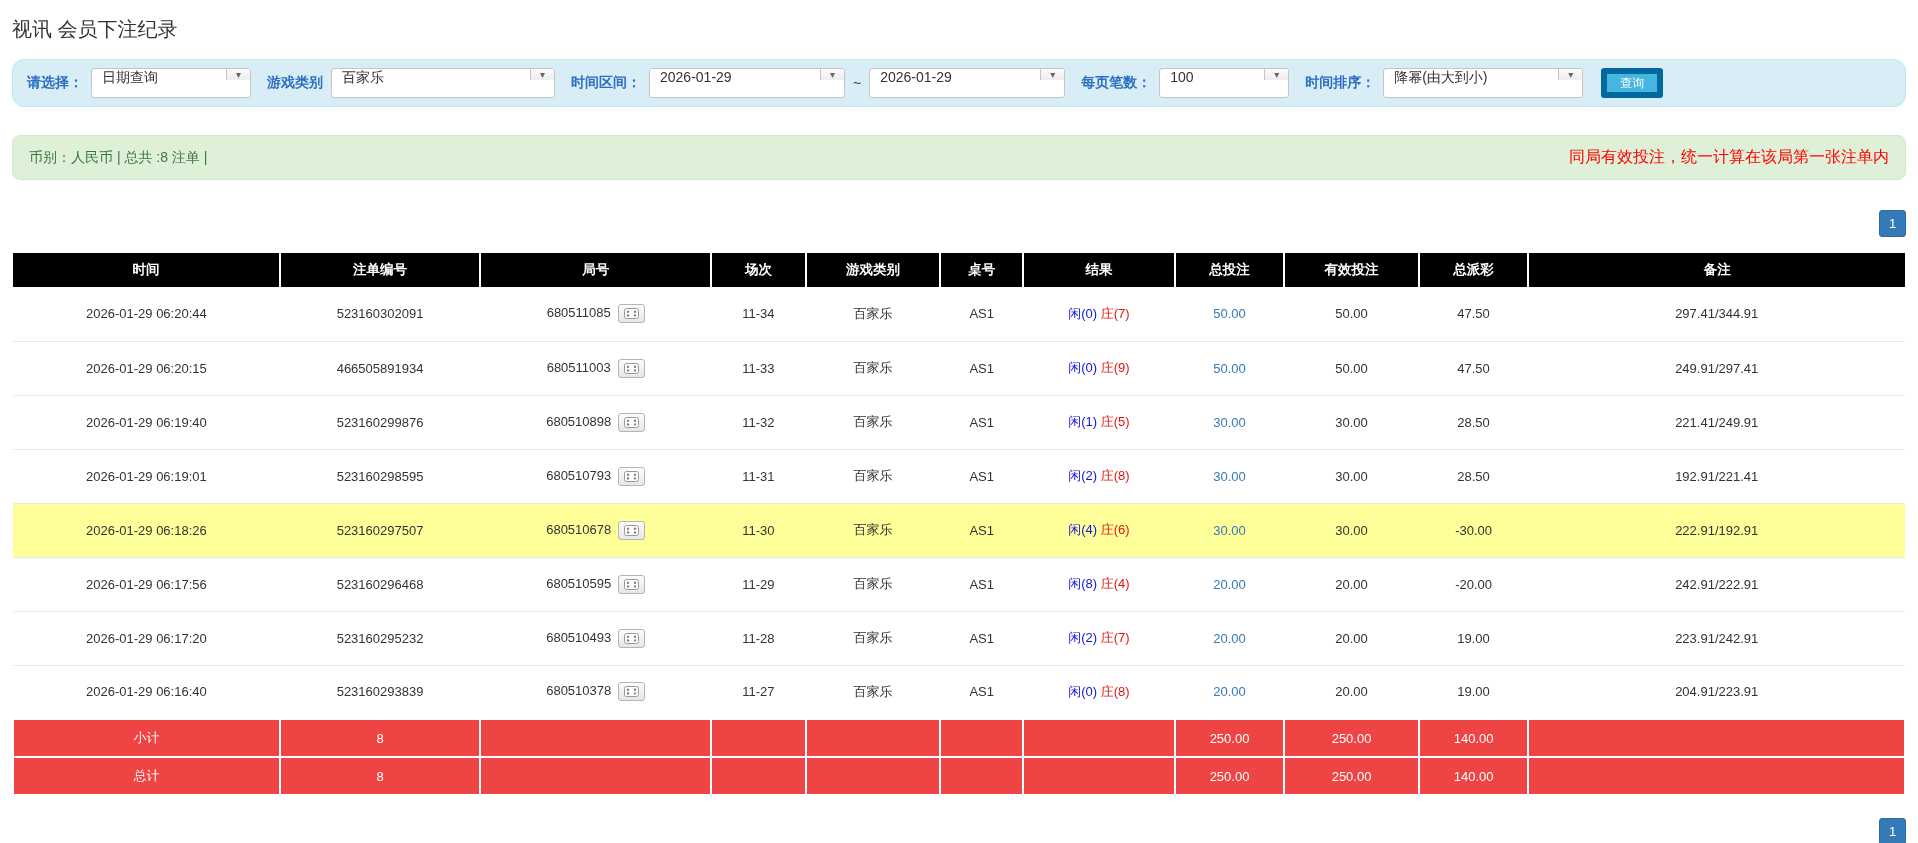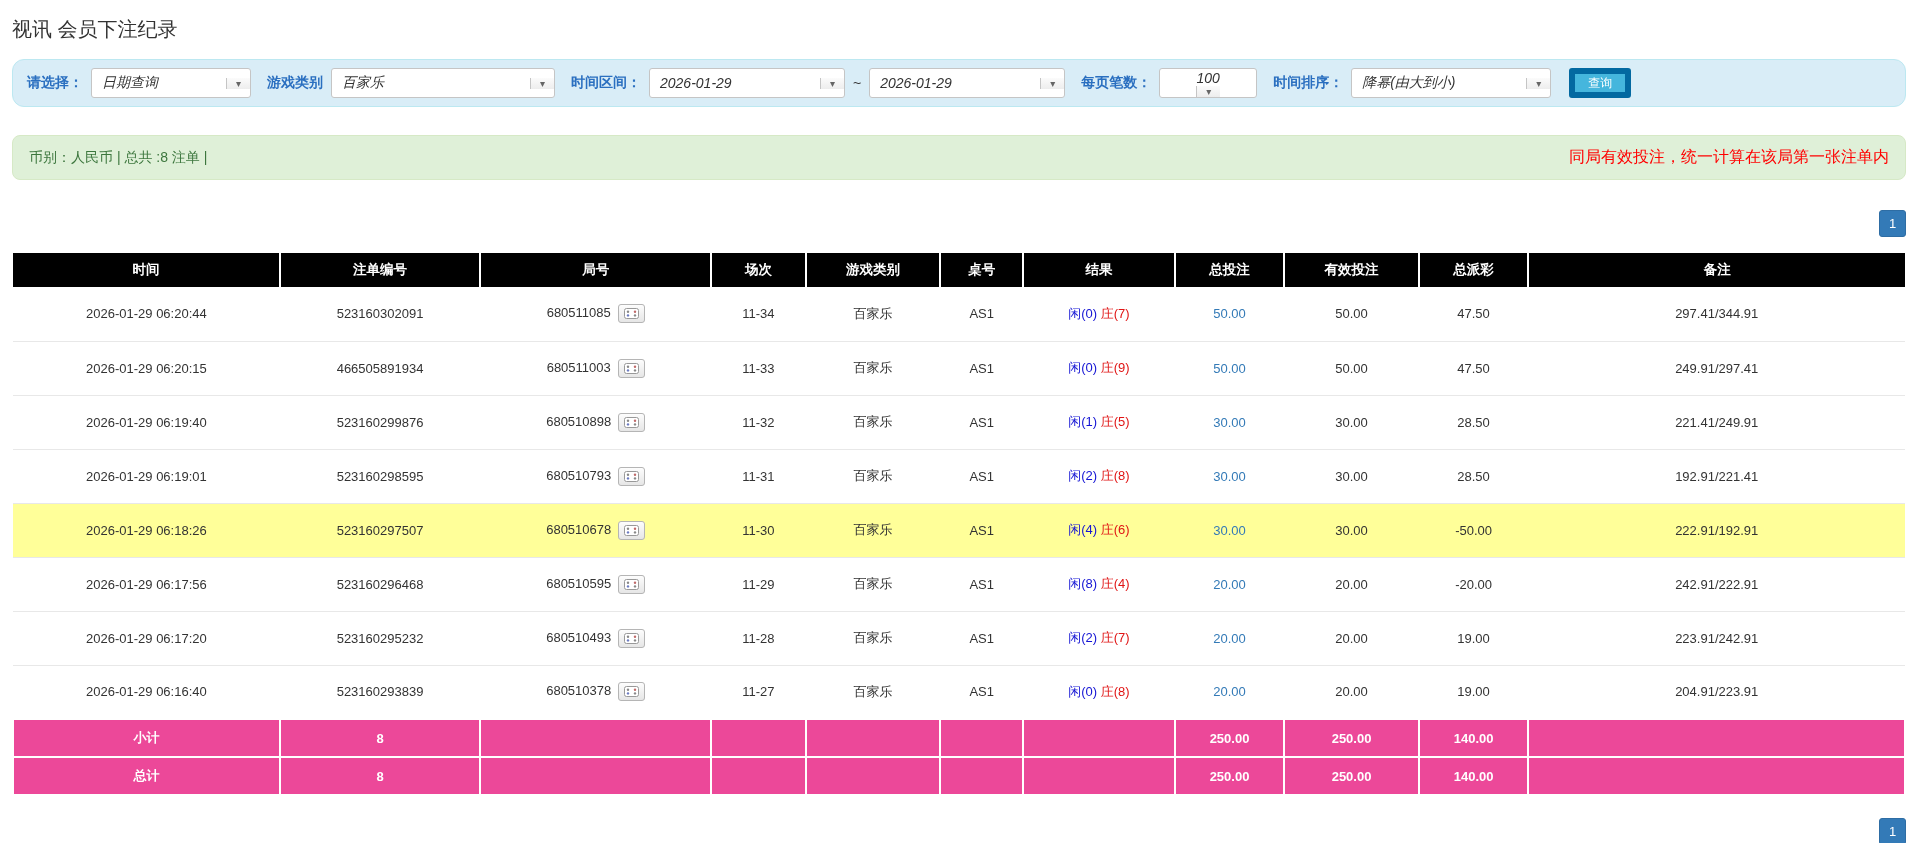--- a/index.html
+++ b/index.html
@@ -33,27 +33,26 @@
   }
   .flabel {
     color: #2a6fc0;
     font-weight: bold;
     font-size: 14px;
     margin-left: 8px;
   }
   .flabel.first { margin-left: 0; }
   .combo {
     display: flex;
-    align-items: center;
+    align-items: flex-start;
     background: #fff;
     border: 1px solid #c5c5c5;
     border-radius: 3px;
     height: 30px;
     overflow: hidden;
-    font-style: italic;
   }
   .combo-text {
     flex: 1;
     display: flex;
     align-items: center;
     padding: 0 10px;
     font-size: 14px;
     color: #333;
     overflow: hidden;
     white-space: nowrap;
@@ -65,21 +64,21 @@
     display: flex;
     align-items: center;
     justify-content: center;
     color: #666;
     font-size: 10px;
     cursor: pointer;
   }
   .c-select { width: 160px; }
   .c-game   { width: 224px; }
   .c-date   { width: 196px; }
-  .c-pp     { width: 98px; flex-direction: column; }
+  .c-pp     { width: 130px; }
   .c-sort   { width: 200px; }
   .tilde { font-size: 14px; color: #333; }
   .search-btn {
     margin-left: 10px;
     height: 30px;
     padding: 0 13px;
     background: #45b6dd;
     border: 6px solid #0369a1;
     border-radius: 3px;
     color: #fff;
@@ -160,26 +159,25 @@
     justify-content: center;
     padding: 3px 5px;
     margin-left: 7px;
     background: linear-gradient(#fdfdfd, #e6e6e6);
     border: 1px solid #b5b5b5;
     border-radius: 3px;
     vertical-align: middle;
     cursor: pointer;
   }
   table.records tfoot td {
-    background: #ec4899;
+    background: #ef4444;
     color: #fff;
     height: 38px;
     border: 2px solid #ffffff;
     font-size: 13px;
-    font-weight: bold;
   }
 </style>
 </head>
 <body>
 
 <div class="page">
 
   <div class="page-title">视讯 会员下注纪录</div>
 
   <div class="filter-bar">
@@ -355,21 +353,21 @@
                 <circle cx="4" cy="7.4" r="1.2" fill="#6a79c0"></circle>
                 <circle cx="11" cy="7.4" r="1.2" fill="#888888"></circle>
               </svg>
             </span></td>
           <td>11-30</td>
           <td>百家乐</td>
           <td>AS1</td>
           <td><span class="player">闲(4)</span> <span class="banker">庄(6)</span></td>
           <td><span class="bet-link">30.00</span></td>
           <td>30.00</td>
-          <td class="neg">-50.00</td>
+          <td class="neg">-30.00</td>
           <td>222.91/192.91</td>
         </tr>
         <tr>
           <td>2026-01-29 06:17:56</td>
           <td>523160296468</td>
           <td><span>680510595</span><span class="road-btn">
               <svg width="15" height="11" viewBox="0 0 15 11" aria-hidden="true">
                 <rect x="0.5" y="0.5" width="14" height="10" rx="2" fill="#ffffff" stroke="#999999"></rect>
                 <circle cx="4" cy="3.8" r="1.2" fill="#888888"></circle>
                 <circle cx="11" cy="3.8" r="1.2" fill="#c06a6a"></circle>

